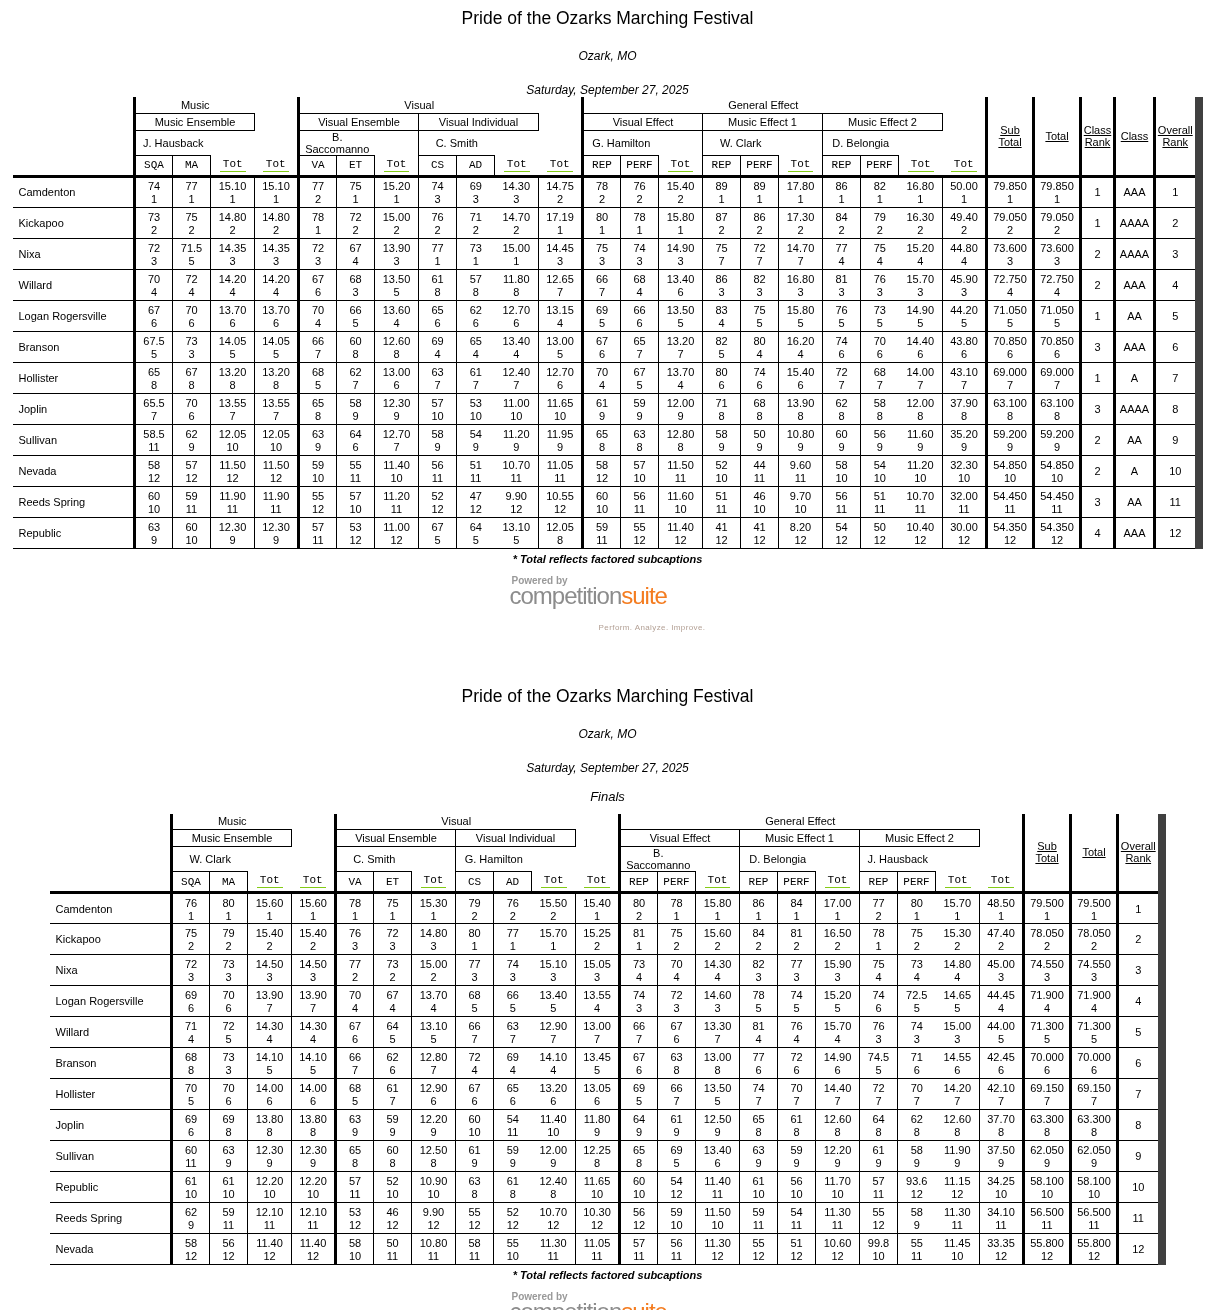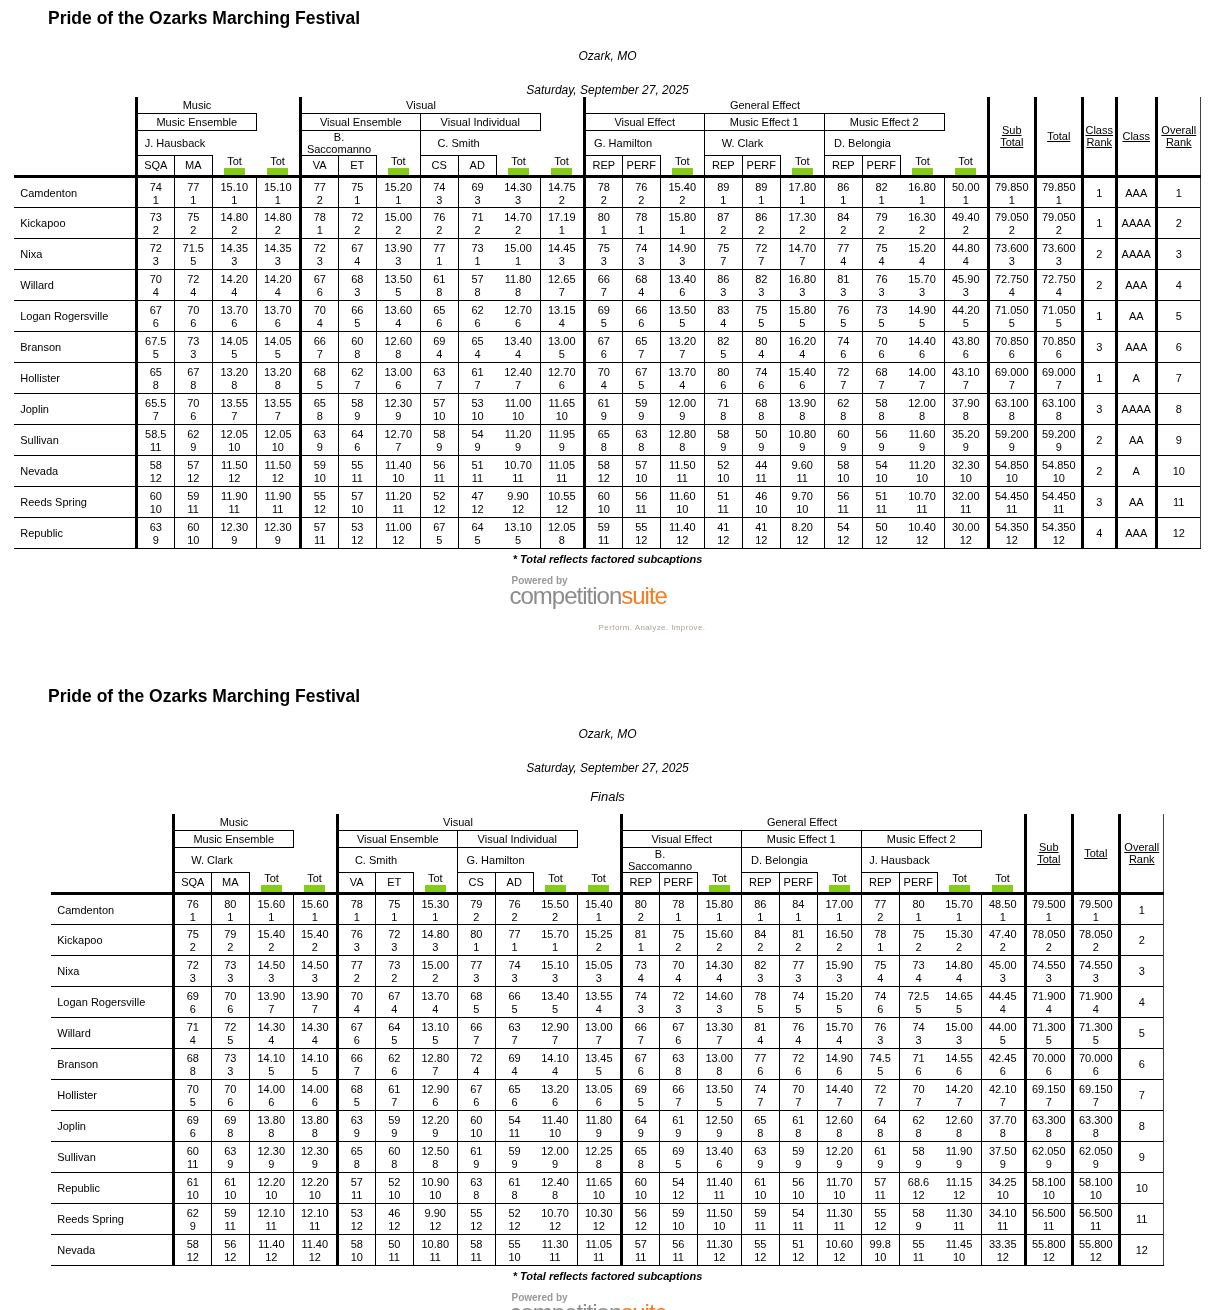--- a/index.html
+++ b/index.html
@@ -1,37 +1,37 @@
 <!DOCTYPE html>
 <html><head>
 <meta charset="utf-8">
 <style>
   html,body{margin:0;padding:0;background:#fff;}
   body{width:1215px;font-family:"Liberation Sans",sans-serif;color:#000;}
   .report{padding-top:6px;}
   .report.second{margin-top:46px;}
-  .title{font-size:17.5px;font-weight:bold;text-align:left;margin:2px 0 0;padding-left:48px;}
+  .title{font-size:17.5px;font-weight:normal;text-align:center;margin:2px 0 0;}
   .subtitle{font-size:12px;font-style:italic;text-align:center;margin-top:20px;}
   .round{font-size:13px;font-style:italic;text-align:center;margin:14px 0 10px;}
 
   table.scores{border-collapse:collapse;table-layout:fixed;margin:0 auto;}
   .scores th,.scores td{font-weight:normal;font-size:11px;text-align:center;vertical-align:middle;padding:0;overflow:hidden;}
   .blk{border-left:3px solid #000;}
   .bl{border-left:1px solid #000;}
-  .brk{border-right:1px solid #404040;}
+  .brk{border-right:8px solid #404040;}
   .br{border-right:1px solid #000;}
   .bb{border-bottom:1px solid #000;}
   .bt{border-top:1px solid #000;}
   .btk{border-top:3px solid #000;}
-  .hr1{height:16px;} .hr2{height:17px;} .hr3{height:17px;} .hr4{height:21px;}
+  .hr1{height:16px;} .hr2{height:17px;} .hr3{height:17px;} .hr4{height:21px;font-family:Liberation Mono, monospace;}
   tbody tr{height:31px;}
   td.school{text-align:left;padding-left:6px;}
   .v{line-height:13px;padding-top:2px;}
   .r{line-height:13px;}
-  .u{display:inline-block;border-bottom:7px solid #84cc16;padding:0 3px 1px;}
+  .u{display:inline-block;border-bottom:1px solid #84cc16;padding:0 3px 1px;}
   .toth{vertical-align:middle;padding-bottom:5px;}
   .tailh{vertical-align:bottom;padding-bottom:4px;line-height:12px;text-decoration:underline;}
 
   .footnote{font-size:11px;font-weight:bold;font-style:italic;text-align:center;margin-top:4px;}
   .logo{width:196px;margin:10px auto 0;}
   .powered{font-size:10px;font-weight:bold;color:#999;margin-left:2px;}
   .brand{font-size:24px;line-height:22px;letter-spacing:-1px;color:#8c8c8c;margin-top:-1px;white-space:nowrap;}
   .brand .bo{color:#f47c20;}
   .tagline{font-size:8px;color:#b3a095;text-align:right;margin-top:16px;letter-spacing:0.4px;}
 </style>
@@ -2345,21 +2345,21 @@
           </td>
           <td class="bl bt">
             <div class="v">11.70</div>
             <div class="r">10</div>
           </td>
           <td class="bl bt">
             <div class="v">57</div>
             <div class="r">11</div>
           </td>
           <td class="bl bt">
-            <div class="v">68.6</div>
+            <div class="v">93.6</div>
             <div class="r">12</div>
           </td>
           <td class=" bt">
             <div class="v">11.15</div>
             <div class="r">12</div>
           </td>
           <td class="bl bt">
             <div class="v">34.25</div>
             <div class="r">10</div>
           </td>

